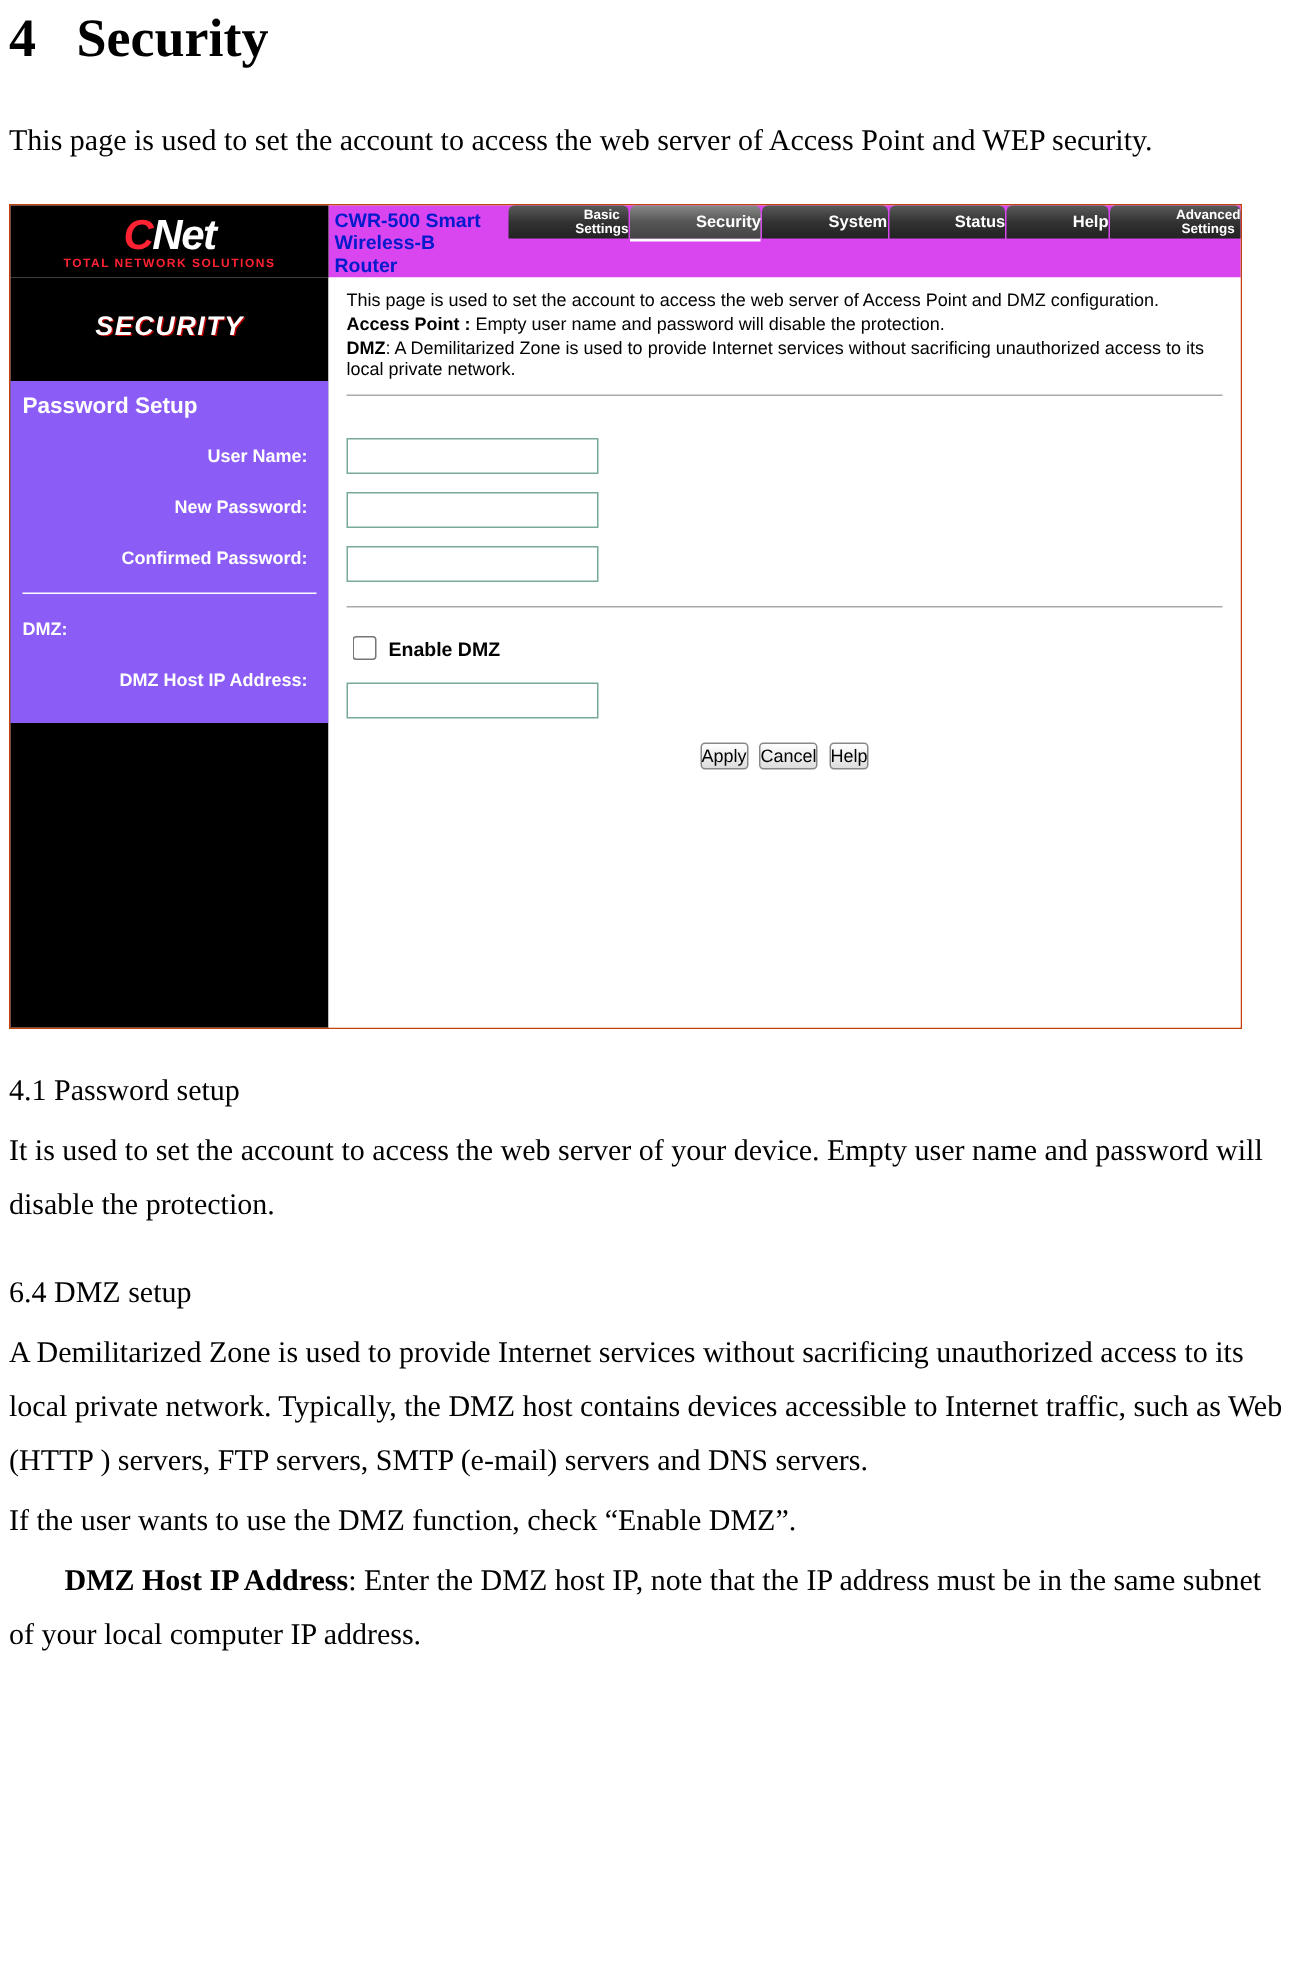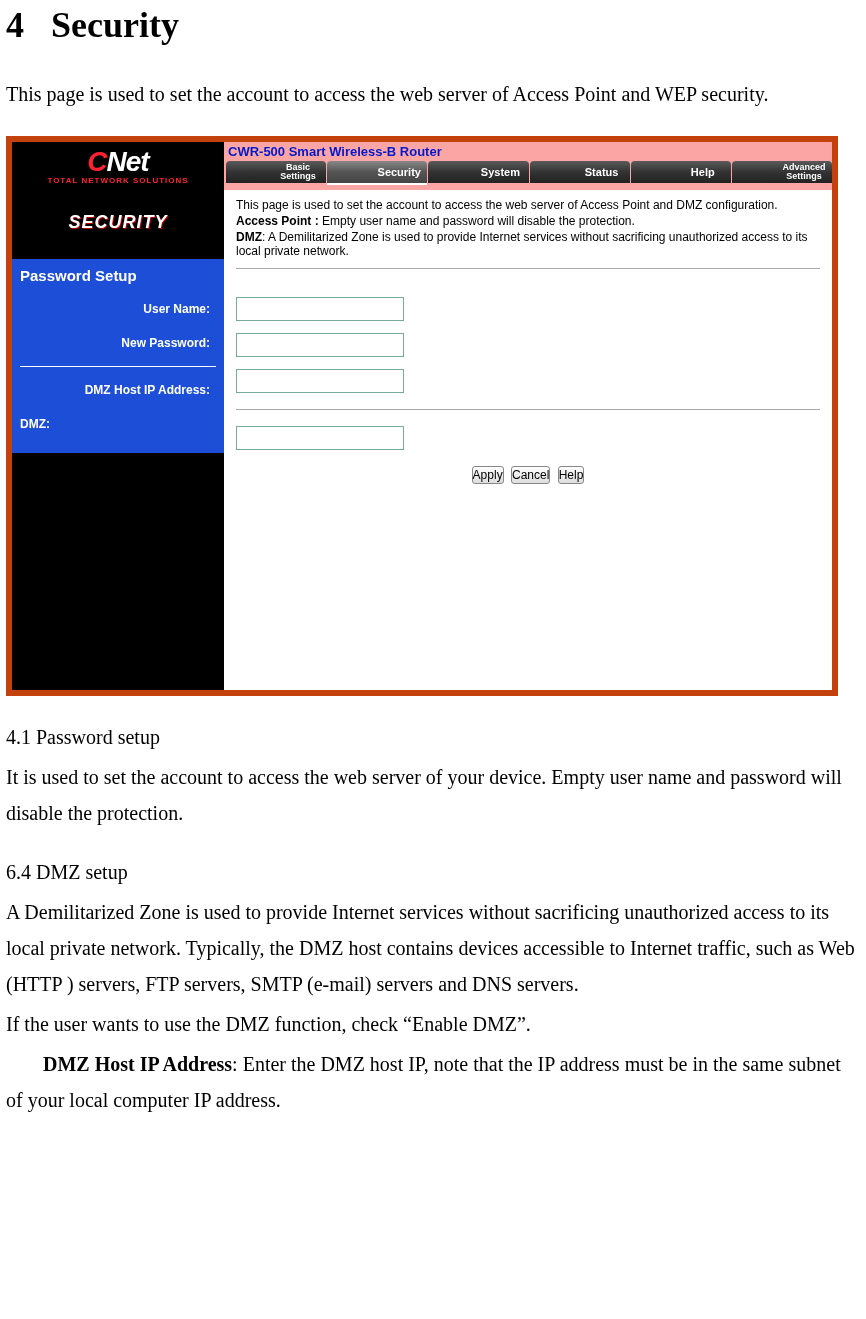--- a/index.html
+++ b/index.html
@@ -29,21 +29,21 @@
     font-family: Liberation Serif, serif;
   }
   .bold { font-weight: bold; margin-left: 37px; }
 
   
   .router {
     width: 820px;
     background: #fff;
     font-family: Arial, Helvetica, sans-serif;
     font-size: 12px;
-    border: 6px solid #c2410c;
+    border: 1px solid #c2410c;
     margin: 24px 0 10px 0;
   }
   .router .topbar {
     display: flex;
     height: 48px;
   }
   .router .logo-box {
     width: 212px;
     background: #000;
     color: #fff;
@@ -66,23 +66,23 @@
     color: #f23;
   }
   .router .logo-sub {
     font-size: 8px;
     letter-spacing: 1px;
     color: #f23;
     font-weight: bold;
   }
   .router .top-right {
     flex: 1;
-    background: #fca5a5;
-    display: flex;
-    flex-direction: column;
+    background: #d946ef;
+    display: flex;
+    flex-direction: row;
   }
   .router .model-title {
     color: #001acc;
     font-weight: bold;
     font-size: 13px;
     padding: 2px 4px;
   }
   .router .tabs {
     display: flex;
     height: 22px;
@@ -123,21 +123,21 @@
     text-align: center;
     font-weight: 900;
     font-style: italic;
     font-size: 18px;
     color: #fff;
     text-shadow: 1px 1px 0 #b00;
     padding: 22px 0 26px 0;
     letter-spacing: 1px;
   }
   .router .sidebar-green {
-    background: #1d4ed8;
+    background: #8b5cf6;
     color: #fff;
     font-weight: bold;
     font-size: 13px;
     padding: 8px 8px 12px 8px;
   }
   .router .sidebar-green .section-lbl {
     font-size: 15px;
     margin-bottom: 8px;
     display:block;
   }
@@ -243,23 +243,24 @@
       </div>
     </div>
 
     <div class="mainrow">
       <div class="sidebar">
         <div class="sec-hdr">SECURITY</div>
         <div class="sidebar-green">
           <span class="section-lbl">Password Setup</span>
           <span class="field-lbl">User Name:</span>
           <span class="field-lbl">New Password:</span>
+          <span class="field-lbl">Confirmed Password:</span>
           <hr>
+          <span class="field-lbl" style="text-align:left;">DMZ:</span>
           <span class="field-lbl">DMZ Host IP Address:</span>
-          <span class="field-lbl" style="text-align:left;">DMZ:</span>
         </div>
       </div>
 
       <div class="content">
         <div class="desc-line">This page is used to set the account to access the web server of Access Point and DMZ configuration.</div>
         <div class="desc-line">
           <b>Access Point :</b><span> Empty user name and password will disable the protection.</span>
         </div>
         <div class="desc-line">
           <b>DMZ</b><span>: A Demilitarized Zone is used to provide Internet services without sacrificing unauthorized access to its local private network.</span>
@@ -269,20 +270,24 @@
         <div class="form-row">
             <input type="text" style="">
           </div>
         <div class="form-row">
             <input type="password" style="">
           </div>
         <div class="form-row">
             <input type="password" style="">
           </div>
         <hr>
+        <div class="form-row">
+          <input type="checkbox" style="">
+          <span class="dmz-enable">Enable DMZ</span>
+        </div>
         <div class="form-row">
             <input type="text" style="">
           </div>
 
         <div class="btn-row">
           <button class="btn">Apply</button>
           <button class="btn">Cancel</button>
           <button class="btn">Help</button>
         </div>
       </div>

